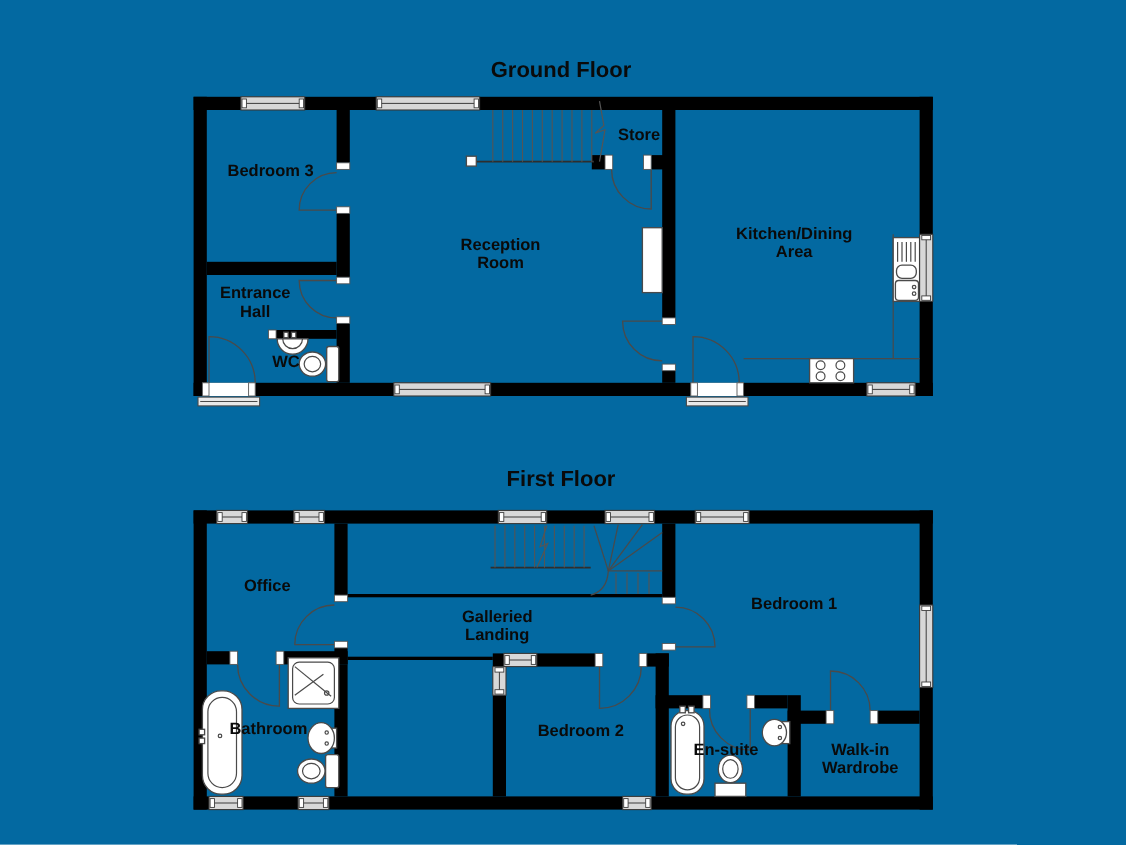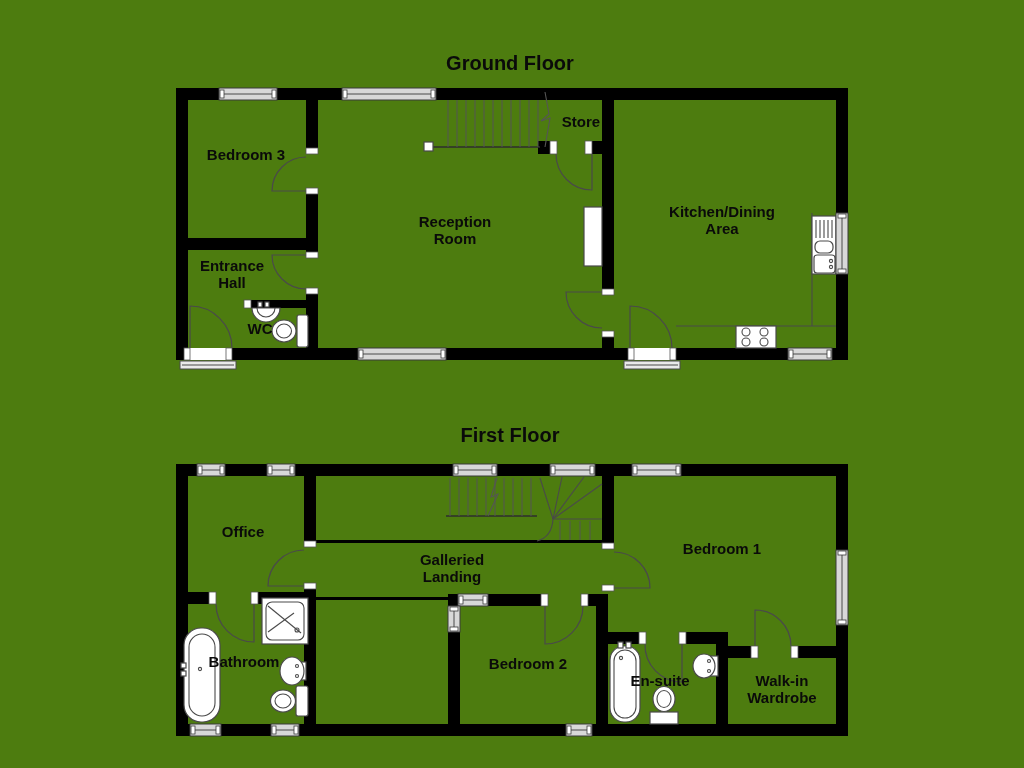--- a/index.html
+++ b/index.html
@@ -1,16 +1,16 @@
 <!DOCTYPE html>
 <html><head>
 <meta charset="utf-8">
 <style>
   html,body{margin:0;padding:0;background:#ffffff;}
-  .stage{position:relative;width:1024px;height:768px;background:#4d7c0f;overflow:hidden;}
+  .stage{position:relative;width:1024px;height:768px;background:#0369a1;overflow:hidden;}
   svg{display:block;}
   .wall{fill:#000000;stroke:none;}
   .gap{fill:#ffffff;stroke:none;}
   .thin{fill:#000000;}
   .fx{stroke:#4a4a4a;stroke-width:1.2;fill:#ffffff;}
   .fxl{stroke:#4a4a4a;stroke-width:1.1;fill:none;}
   .door{stroke:#4a4a4a;stroke-width:1.2;fill:none;}
   .rail{stroke:#2e2e2e;stroke-width:1.6;}
   .zig{stroke:#555555;stroke-width:1.1;fill:none;}
   .sill{fill:#e9e9e9;stroke:#4a4a4a;stroke-width:1;}

